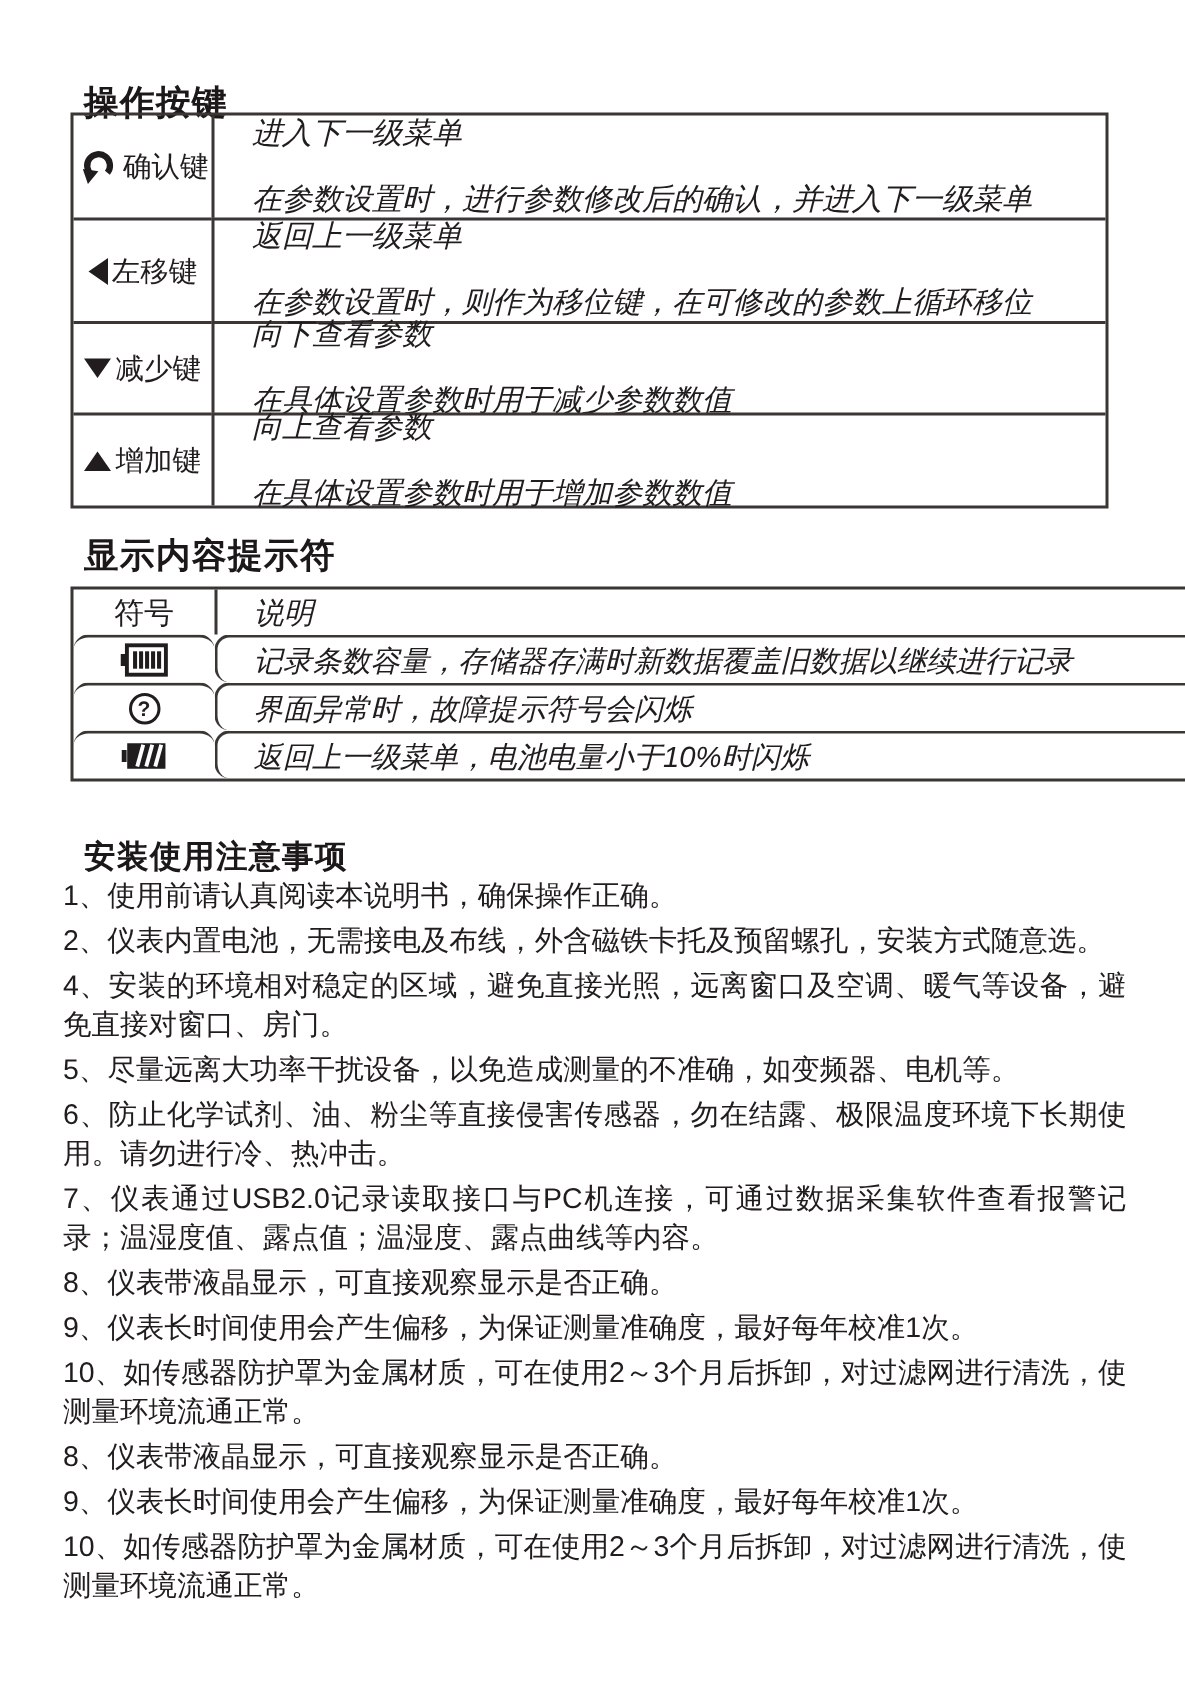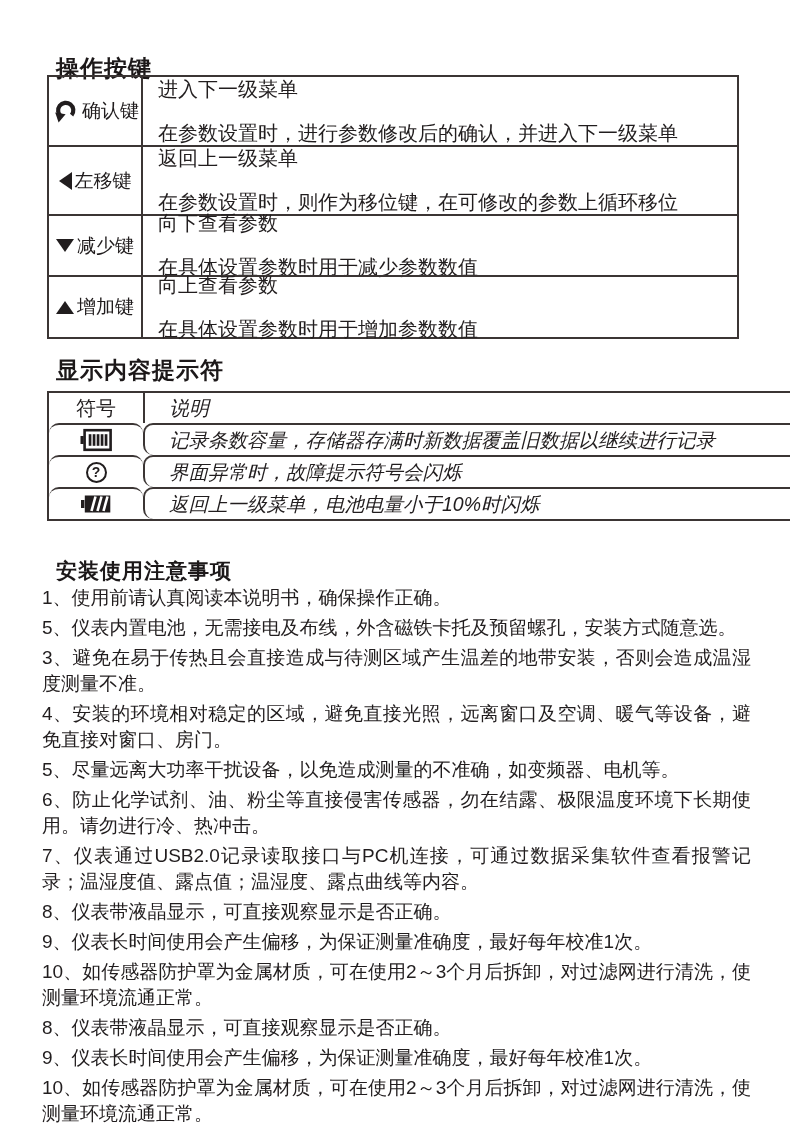--- a/index.html
+++ b/index.html
@@ -30,21 +30,21 @@
   .kcell { box-sizing: border-box; }
   .kcell.rowline { border-top: 2px solid #3b3534; }
   .ksym {
     display: flex; flex-direction: row;
     align-items: center; justify-content: center; gap: 3px;
   }
   .klabel { font-size: 19px; font-weight: 500; color: #211d1e; }
   .kdesc {
     border-left: 2px solid #3b3534;
     display: flex; flex-direction: column; justify-content: center;
-    padding-left: 15px; gap: 17px;
+    padding-left: 25px; gap: 17px; font-style: italic;
   }
   .kdesc div { font-size: 20px; line-height: 27px; font-weight: 500; }
 
   
   .tri { width: 0; height: 0; display: block; }
   .tri-left  { border-top: 9px solid transparent; border-bottom: 9px solid transparent; border-right: 13px solid #211d1e; }
   .tri-down  { border-left: 9px solid transparent; border-right: 9px solid transparent; border-top: 13px solid #211d1e; }
   .tri-up    { border-left: 9px solid transparent; border-right: 9px solid transparent; border-bottom: 13px solid #211d1e; }
 
   
@@ -157,22 +157,21 @@
       <path d="M 22.5 17 L 26.5 2.5" stroke="#ffffff" stroke-width="2.6" fill="none"></path>
     </svg>
   </div>
   <div class="scell sdesc rowline">返回上一级菜单，电池电量小于10%时闪烁</div>
 </div>
 
 <h2 class="sec-title" id="title-notes">安装使用注意事项</h2>
 
 <div class="notes">
   <p>1、使用前请认真阅读本说明书，确保操作正确。</p>
-  <p>5、仪表内置电池，无需接电及布线，外含磁铁卡托及预留螺孔，安装方式随意选。</p>
-  <p>3、避免在易于传热且会直接造成与待测区域产生温差的地带安装，否则会造成温湿度测量不准。</p>
+  <p>2、仪表内置电池，无需接电及布线，外含磁铁卡托及预留螺孔，安装方式随意选。</p>
   <p>4、安装的环境相对稳定的区域，避免直接光照，远离窗口及空调、暖气等设备，避免直接对窗口、房门。</p>
   <p>5、尽量远离大功率干扰设备，以免造成测量的不准确，如变频器、电机等。</p>
   <p>6、防止化学试剂、油、粉尘等直接侵害传感器，勿在结露、极限温度环境下长期使用。请勿进行冷、热冲击。</p>
   <p>7、仪表通过USB2.0记录读取接口与PC机连接，可通过数据采集软件查看报警记录；温湿度值、露点值；温湿度、露点曲线等内容。</p>
   <p>8、仪表带液晶显示，可直接观察显示是否正确。</p>
   <p>9、仪表长时间使用会产生偏移，为保证测量准确度，最好每年校准1次。</p>
   <p>10、如传感器防护罩为金属材质，可在使用2～3个月后拆卸，对过滤网进行清洗，使测量环境流通正常。</p>
   <p>8、仪表带液晶显示，可直接观察显示是否正确。</p>
   <p>9、仪表长时间使用会产生偏移，为保证测量准确度，最好每年校准1次。</p>
   <p>10、如传感器防护罩为金属材质，可在使用2～3个月后拆卸，对过滤网进行清洗，使测量环境流通正常。</p>

